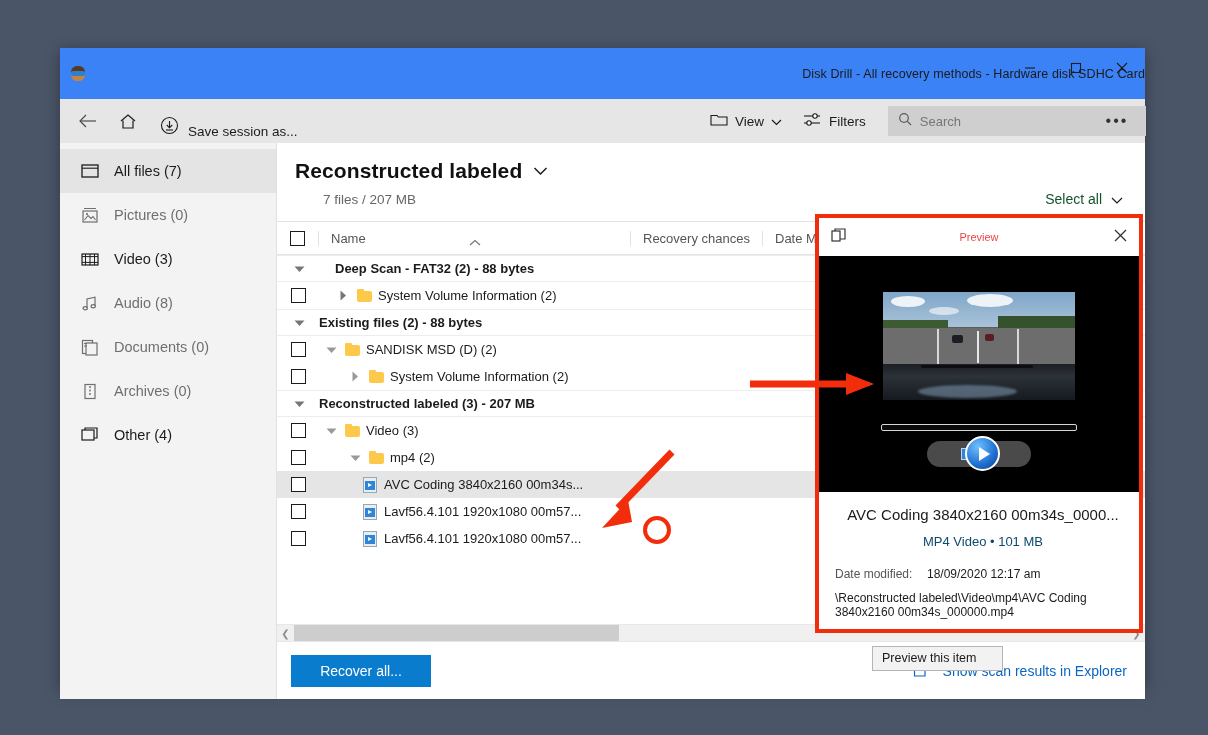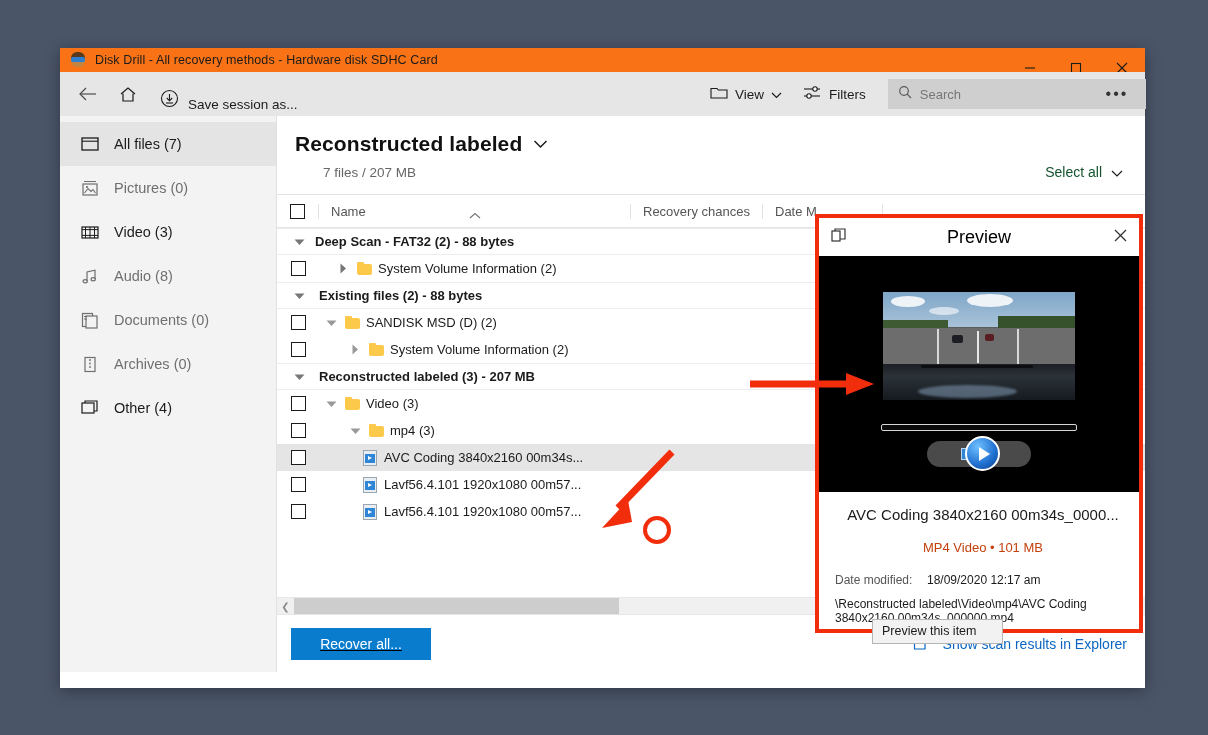--- a/index.html
+++ b/index.html
@@ -14,22 +14,22 @@
   
   #window {
     position: absolute; left: 60px; top: 48px;
     width: 1085px; height: 640px;
     background: #ffffff;
     box-shadow: 0 3px 14px rgba(0,0,0,.35);
   }
 
   
   #titlebar {
-    position: relative; height: 24px; background: #f97316;
-    display: flex; align-items: center;
+    position: relative; height: 51px; background: #3b82f6;
+    display: flex; align-items: center; justify-content: space-between;
   }
   #app-icon {
     width: 16px; height: 16px; margin-left: 10px; margin-right: 9px;
     position: relative; flex: none;
   }
   .ai-head {
     position:absolute; left:1px; top:1px; width:14px; height:14px;
     border-radius: 50% 50% 45% 45%; background:#c4833f;
   }
   .ai-hair {
@@ -175,39 +175,39 @@
     height: 17px; background:#f0f0f0; display:flex; align-items:center; position:relative;
     border-top: 1px solid #e8e8e8;
   }
   .hs-arrow { width: 17px; text-align:center; font-size: 10px; color:#8d8d8d; }
   #hs-track { flex:1; height: 17px; background:#f0f0f0; position:relative; }
   #hs-thumb { position:absolute; left:0; top:0; width: 325px; height:17px; background:#cdcdcd; }
 
   
   #footer {
     height: 58px; border-top: 1px solid #e6e6e6; display:flex; align-items:center;
-    position:relative; background:#fff;text-decoration:underline;
+    position:relative; background:#fff;
   }
   #recover-btn {
     margin-left: 14px; width: 140px; height: 32px; background:#0a7cce; color:#fff;
     display:flex; align-items:center; justify-content:center; font-size: 14px;
   }
   #explorer-link {
     position:absolute; right: 18px; display:flex; align-items:center; gap:11px;
     color:#0a66c2; font-size: 14px;
   }
 
   
   #preview-panel {
     position: absolute; left: 755px; top: 166px; width: 328px; height: 419px;
     border: 4px solid #f22d0c; background:#fff; z-index: 25; display:flex; flex-direction:column;
   }
   #pv-head { height: 38px; background:#fff; display:flex; align-items:center; position:relative; flex:none; }
   #pv-detach { position:absolute; left: 12px; top: 10px; width:16px; height:16px; }
-  #pv-title { width:100%; text-align:center; font-size: 18px; color:#000000; }
+  #pv-title { width:100%; text-align:center; font-size: 11px; color:#ef4444; }
   #pv-close { position:absolute; right: 12px; top: 10px; color:#333; }
   #pv-video {
     height: 236px; background:#000; position:relative; flex:none;
     display:flex; flex-direction:column; align-items:center;
   }
   #pv-frame {
     width: 192px; height: 108px; margin-top: 36px; position:relative; overflow:hidden;
     background: linear-gradient(#7fa6c8 0%, #a8c2d8 32%, #4f4f4f 33%, #3a3a3a 100%);
   }
   .sky-cloud { position:absolute; background:rgba(255,255,255,.85); border-radius:50%; }
@@ -234,21 +234,21 @@
     position:absolute; left: 38px; top: -5px; width: 35px; height: 35px; border-radius:50%;
     background: radial-gradient(circle at 35% 28%, #6fc0ff 0%, #1f6fd0 60%, #0b3e86 100%);
     border: 2px solid #ffffff; display:flex; align-items:center; justify-content:center;
   }
   #ctl-play .pt {
     width:0; height:0; margin-left:3px;
     border-left: 11px solid #fff; border-top: 7px solid transparent; border-bottom: 7px solid transparent;
   }
   #pv-meta { flex:1; background:#fff; padding: 14px 8px 0 16px; }
   #pv-filename { text-align:center; font-size: 15px; color:#1b1b1b; }
-  #pv-subtitle { text-align:center; font-size: 13px; color:#c2410c; margin-top: 17px; }
+  #pv-subtitle { text-align:center; font-size: 13px; color:#0c4a6e; margin-top: 11px; }
   .meta-row { display:flex; font-size: 12px; color:#1b1b1b; margin-top: 10px; }
   .meta-row.first { margin-top: 18px; }
   .meta-k { width: 92px; color:#555; flex:none; }
   .meta-v { flex:1; }
 
   
   #arrow-right { position:absolute; left: 688px; top: 323px; z-index: 40; }
   #arrow-down { position:absolute; left: 534px; top: 398px; z-index: 40; }
   #eye-ring {
     position:absolute; left: 583px; top: 468px; width: 28px; height: 28px;
@@ -475,21 +475,21 @@
 
           <div id="rows">
 
             <div class="row group">
               <div class="rowchk"></div>
               <div class="tw" style="margin-left:-28px;">
                 <svg width="11" height="8" viewBox="0 0 11 8">
                     <polygon points="0.5,1.5 10.5,1.5 5.5,7" fill="#777"></polygon>
                   </svg>
               </div>
-              <span class="row-label bold" style="margin-left:8px;">Deep Scan - FAT32 (2) - 88 bytes</span>
+              <span class="row-label bold" style="margin-left:28px;">Deep Scan - FAT32 (2) - 88 bytes</span>
             </div>
 
             <div class="row">
               <div class="rowchk">
                   <span class="chkbox"></span>
                 </div>
               <div class="tw" style="margin-left:16px;">
                 <svg width="8" height="11" viewBox="0 0 8 11">
                     <polygon points="1.5,0.5 1.5,10.5 7,5.5" fill="#777"></polygon>
                   </svg>
@@ -575,21 +575,21 @@
                 </div>
               <div class="tw" style="margin-left:28px;">
                 <svg width="11" height="8" viewBox="0 0 11 8">
                     <polygon points="0.5,1.5 10.5,1.5 5.5,7" fill="#999"></polygon>
                   </svg>
               </div>
               <span class="folder-ico" style="margin-left:6px;">
                   <span class="f-t"></span>
                   <span class="f-b"></span>
                 </span>
-              <span class="row-label">mp4 (3)</span>
+              <span class="row-label">mp4 (2)</span>
             </div>
 
             <div class="row selected">
               <div class="rowchk">
                   <span class="chkbox"></span>
                 </div>
               <span class="vid-ico" style="margin-left:44px;">
                 <span class="v-pg"></span>
                   <span class="v-sq"></span>
                   <span class="v-tri"></span>

